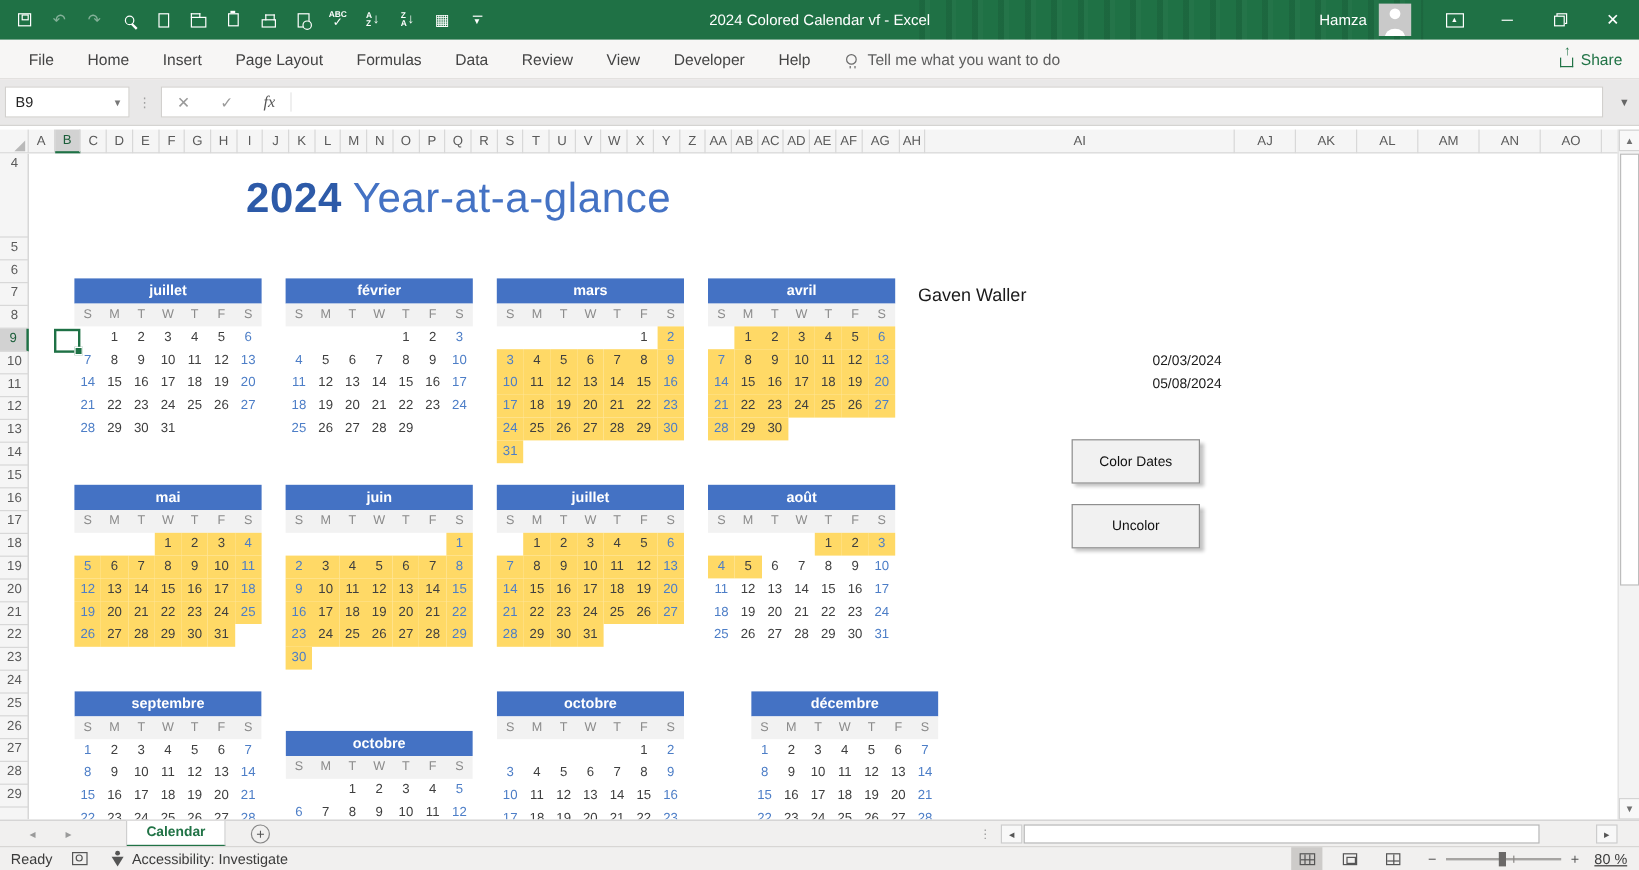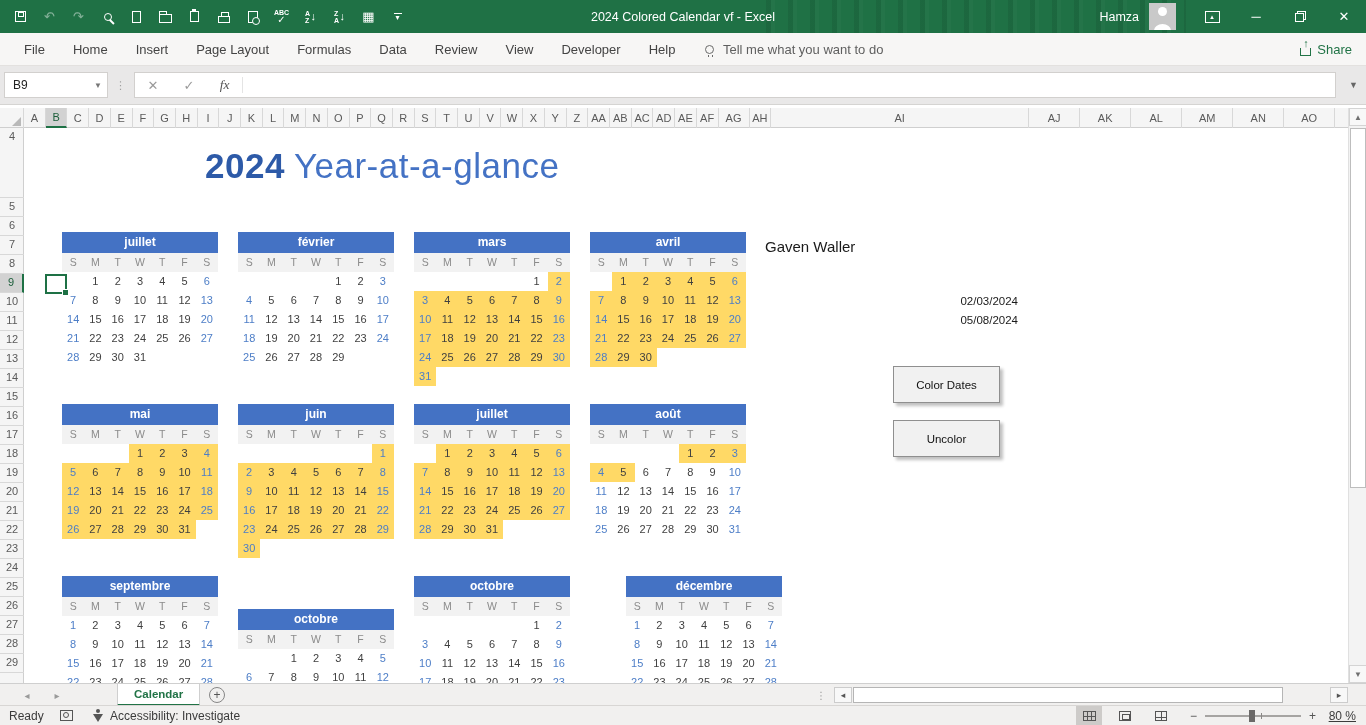--- a/index.html
+++ b/index.html
@@ -105,21 +105,21 @@
   .selbox::after { content:""; position:absolute; right:-4px; bottom:-4px; width:5px; height:5px; background:#1e7145; border:1px solid #fff; }
 
   
   .vscroll { position:absolute; left:1348px; top:108px; width:18px; height:575px; background:#f3f3f3; border-left:1px solid #e0e0e0; }
   .vs-arrow { position:absolute; left:0; width:18px; height:18px; background:#f8f8f8; border:1px solid #d4d4d4; color:#707070; font-size:8px; display:flex; align-items:center; justify-content:center; }
   .vs-thumb { position:absolute; left:1px; top:20px; width:16px; height:360px; background:#fff; border:1px solid #bdbdbd; }
 
   
   .tabbar { position:absolute; left:0; top:683px; width:1366px; height:22px; background:#f1f0ef; border-top:1px solid #cfcfcf; font-size:11.5px; }
   .nav-arr { position:absolute; top:0; height:22px; width:22px; display:flex; align-items:center; justify-content:center; color:#9a9a9a; font-size:10px; }
-  .sheettab { position:absolute; left:105px; top:0; height:22px; padding:0 16px; background:#fff; border-left:1px solid #cfcfcf; border-right:1px solid #cfcfcf; border-bottom:2px solid #217346; color:#217346; font-weight:bold; display:flex; align-items:center;margin-left:12px; }
+  .sheettab { position:absolute; left:105px; top:0; height:22px; padding:0 16px; background:#fff; border-left:1px solid #cfcfcf; border-right:1px solid #cfcfcf; border-bottom:2px solid #217346; color:#217346; font-weight:bold; display:flex; align-items:center; }
   .addsheet { position:absolute; left:209px; top:3px; width:16px; height:16px; border:1px solid #868686; border-radius:50%; color:#555; font-size:12px; line-height:14px; text-align:center; }
   .tb-dots { position:absolute; left:816px; top:0; height:22px; display:flex; align-items:center; color:#9a9a9a; font-size:10px; }
   .hscroll-arrow { position:absolute; top:3px; width:18px; height:16px; background:#f8f8f8; border:1px solid #cccccc; color:#555; font-size:9px; display:flex; align-items:center; justify-content:center; }
   .hs-thumb { position:absolute; left:853px; top:3px; width:430px; height:16px; background:#fff; border:1px solid #b5b5b5; }
 
   
   .statusbar { position:absolute; left:0; top:705px; width:1366px; height:20px; background:#f1f0ef; border-top:1px solid #d8d6d4; font-size:12px; color:#3b3b3b; }
   .sb-ready { position:absolute; left:9px; top:0; height:20px; display:flex; align-items:center; }
   .i-macro { position:absolute; left:60px; top:4px; width:13px; height:11px; border:1px solid #555; }
   .i-macro::after { content:""; position:absolute; left:2px; bottom:2px; width:4px; height:4px; border-radius:50%; border:1px solid #555; }

